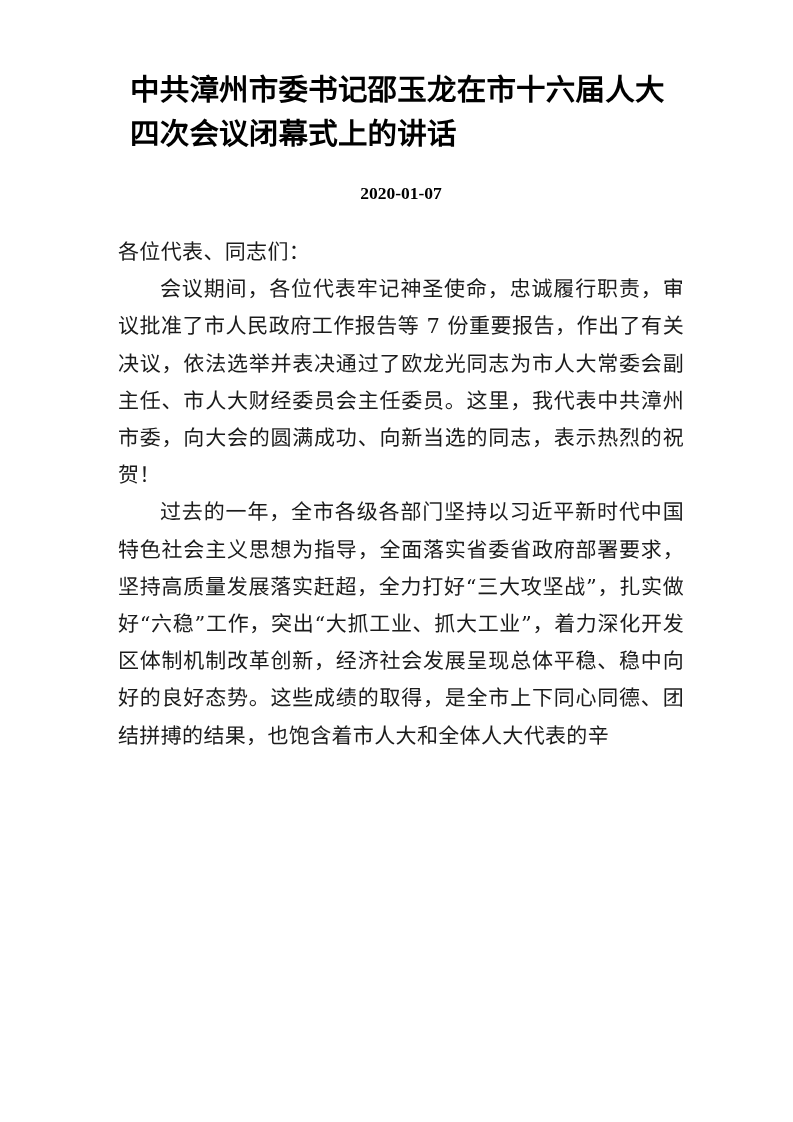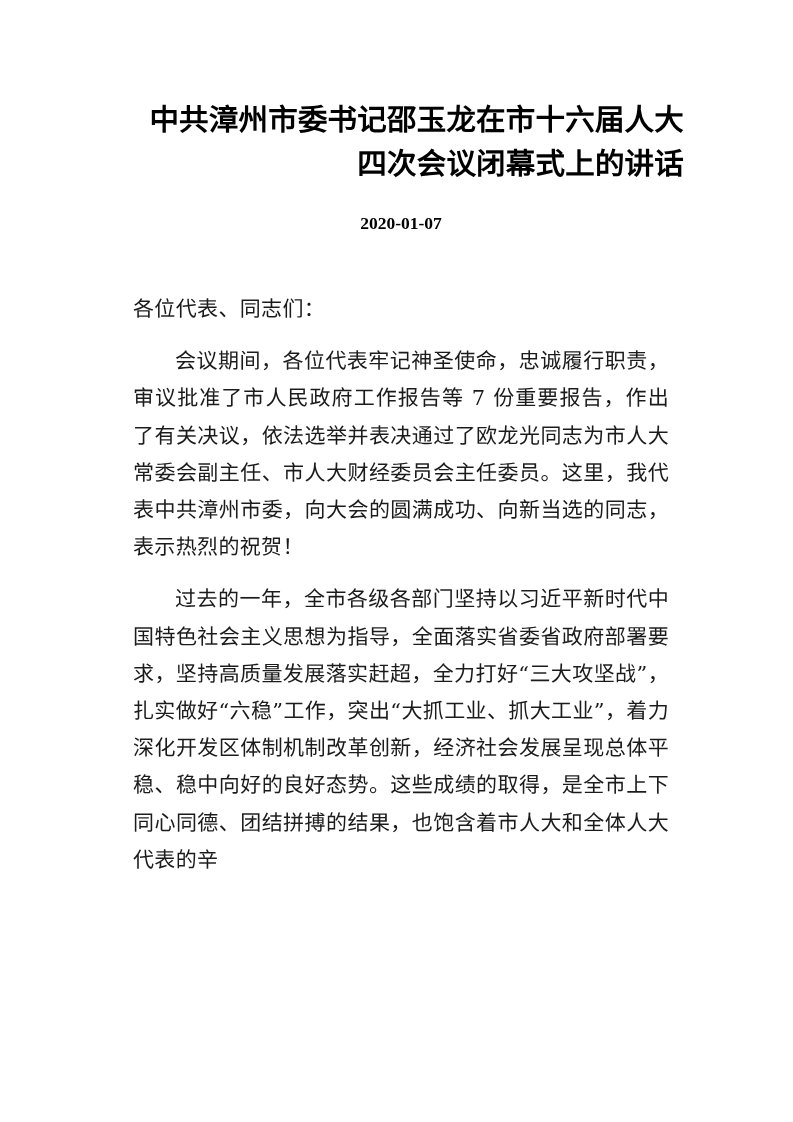--- a/index.html
+++ b/index.html
@@ -21,50 +21,50 @@
 
   .doc-body {
     position: absolute;
     left: 118px;
     top: 0;
     width: 566px;
   }
 
   
   .doc-title {
-    margin: 0;
-    padding-top: 98px;
+    margin: 12px;
+    padding-top: 56px;
     font-family: "Liberation Serif", "DejaVu Serif", serif;
     font-size: 29.5px;
     font-weight: bold;
     line-height: 44px;
     letter-spacing: 0.2px;
-    text-align: right;
+    text-align: left;
     color: #000000;
     white-space: pre-line;
   }
 
   .doc-date {
-    margin: 12px;
+    margin: 0;
     padding-top: 12px;
     font-family: "Liberation Serif", "DejaVu Serif", serif;
     font-size: 17.5px;
     font-weight: bold;
     line-height: 26px;
     text-align: center;
     color: #000000;
   }
 
   
   .body-block {
     padding-top: 28px;
   }
 
   .para {
-    margin: 15px;
+    margin: 0;
     font-family: "DejaVu Serif", "Liberation Serif", serif;
     font-size: 21px;
     line-height: 37.2px;
     color: #1b1b1b;
     text-align: justify;
     text-justify: inter-ideograph;
     letter-spacing: 0.35px;
     word-break: break-all;
   }
 

